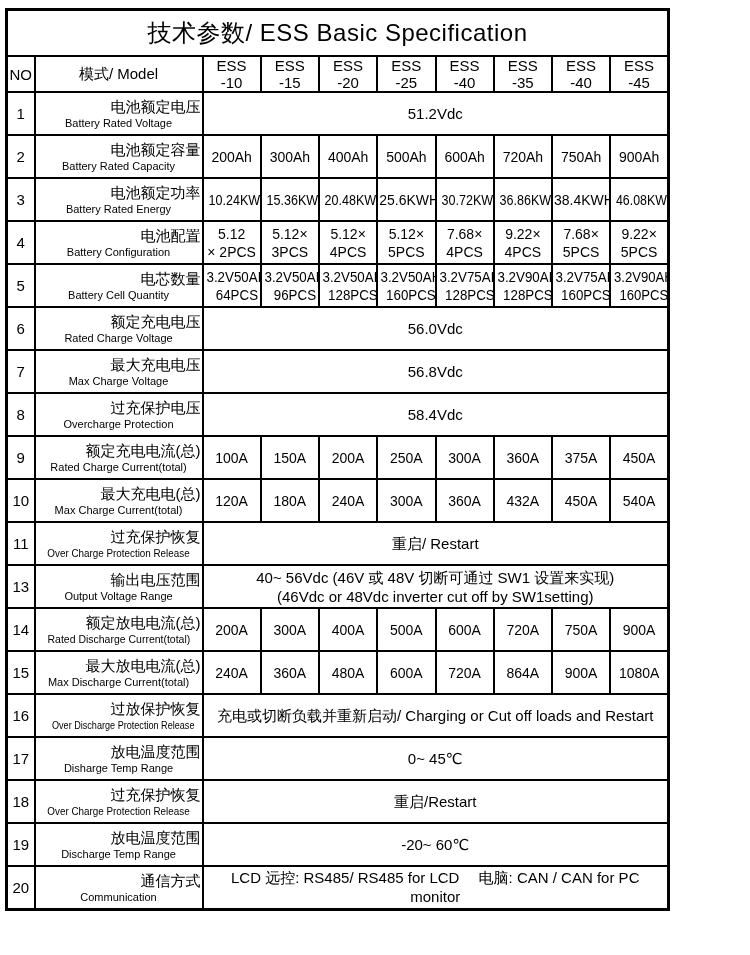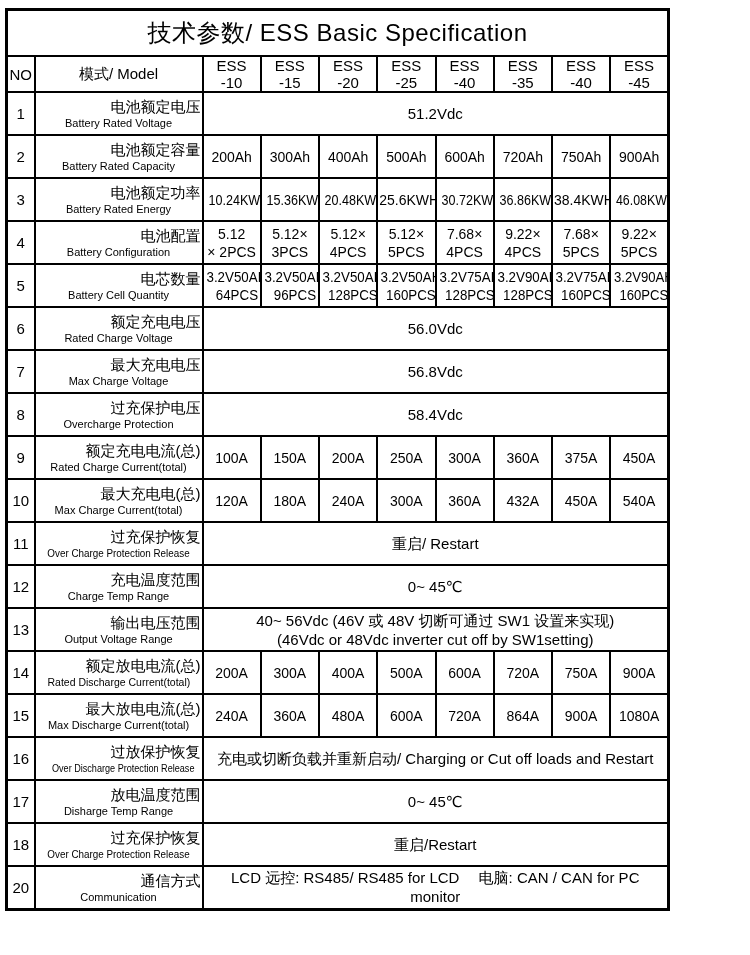--- a/index.html
+++ b/index.html
@@ -207,28 +207,20 @@
       </tr>
       <tr>
         <td class="cell-no">11</td>
         <td>
           <div class="lbl-zh">过充保护恢复</div>
           <div class="lbl-en"><span class="fitw" style="transform: scaleX(0.895028); transform-origin: 50% 50%;">Over Charge Protection Release</span></div>
         </td>
         <td class="span-cell" colspan="8"><span class="fitw">重启/ Restart</span></td>
       </tr>
       <tr>
-        <td class="cell-no">12</td>
-        <td>
-          <div class="lbl-zh">充电温度范围</div>
-          <div class="lbl-en"><span class="fitw">Charge Temp Range</span></div>
-        </td>
-        <td class="span-cell" colspan="8"><span class="fitw">0~ 45℃</span></td>
-      </tr>
-      <tr>
         <td class="cell-no">13</td>
         <td>
           <div class="lbl-zh">输出电压范围</div>
           <div class="lbl-en"><span class="fitw">Output Voltage Range</span></div>
         </td>
         <td class="span-cell" colspan="8"><span class="fitw">40~ 56Vdc (46V 或 48V 切断可通过 SW1 设置来实现)
 (46Vdc or 48Vdc inverter cut off by SW1setting)</span></td>
       </tr>
       <tr>
         <td class="cell-no">14</td>
@@ -278,20 +270,28 @@
       </tr>
       <tr>
         <td class="cell-no">18</td>
         <td>
           <div class="lbl-zh">过充保护恢复</div>
           <div class="lbl-en"><span class="fitw" style="transform: scaleX(0.895028); transform-origin: 50% 50%;">Over Charge Protection Release</span></div>
         </td>
         <td class="span-cell" colspan="8"><span class="fitw">重启/Restart</span></td>
       </tr>
       <tr>
+        <td class="cell-no">19</td>
+        <td>
+          <div class="lbl-zh">放电温度范围</div>
+          <div class="lbl-en"><span class="fitw">Discharge Temp Range</span></div>
+        </td>
+        <td class="span-cell" colspan="8"><span class="fitw">-20~ 60℃</span></td>
+      </tr>
+      <tr>
         <td class="cell-no">20</td>
         <td>
           <div class="lbl-zh">通信方式</div>
           <div class="lbl-en"><span class="fitw">Communication</span></div>
         </td>
         <td class="span-cell" colspan="8"><span class="fitw">LCD 远控: RS485/ RS485 for LCD　 电脑: CAN / CAN for PC monitor</span></td>
       </tr>
     </tbody>
 </table>
 

